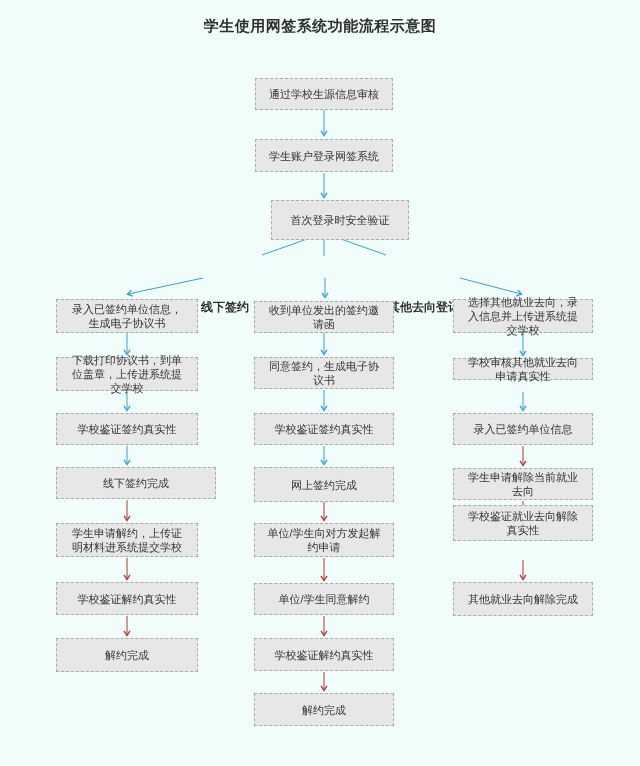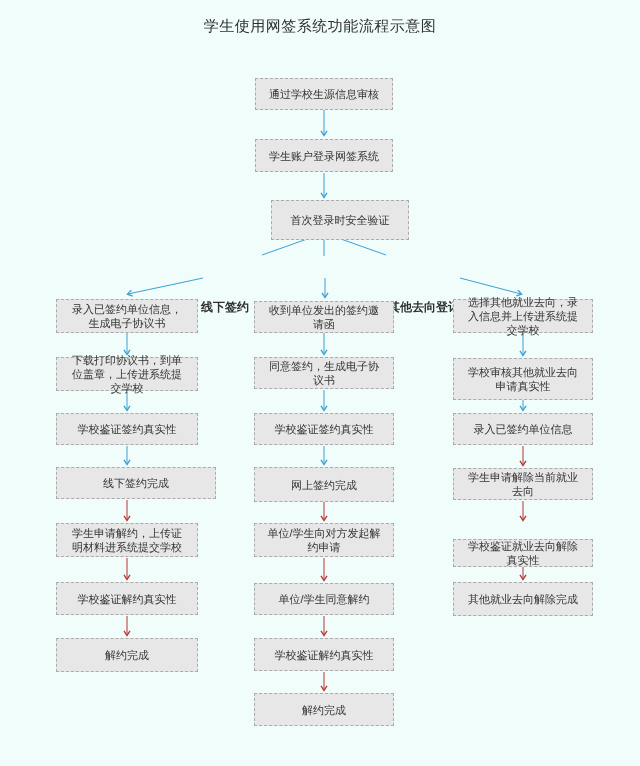--- a/index.html
+++ b/index.html
@@ -11,21 +11,21 @@
     --text:#333333;
   }
   html,body{margin:0;padding:0;}
   body{background:#fff;font-family:"Liberation Sans",sans-serif;}
   .stage{
     position:relative;width:640px;height:766px;background:var(--page-bg);
     overflow:hidden;
   }
   .title{
     position:absolute;left:0;top:17px;width:640px;text-align:center;
-    font-size:15px;font-weight:normal;color:#2f2f2f;letter-spacing:0.5px;
+    font-size:15px;font-weight:bold;color:#2f2f2f;letter-spacing:0.5px;
   }
   .fbox{
     position:absolute;box-sizing:border-box;
     background:var(--box-bg);border:1px dashed var(--box-border);
     color:var(--text);font-size:11px;line-height:14px;
     display:flex;align-items:center;justify-content:center;
     text-align:center;padding:1px 10px;
   }
   .blabel{
     position:absolute;font-size:12px;font-weight:bold;color:#2f2f2f;
@@ -113,19 +113,19 @@
   <div class="fbox" style="left:254px;top:301px;width:140px;height:32px">收到单位发出的签约邀请函</div>
   <div class="fbox" style="left:254px;top:357px;width:140px;height:32px">同意签约，生成电子协议书</div>
   <div class="fbox" style="left:254px;top:413px;width:140px;height:32px">学校鉴证签约真实性</div>
   <div class="fbox" style="left:254px;top:467px;width:140px;height:35px">网上签约完成</div>
   <div class="fbox" style="left:254px;top:523px;width:140px;height:34px">单位/学生向对方发起解约申请</div>
   <div class="fbox" style="left:254px;top:583px;width:140px;height:32px">单位/学生同意解约</div>
   <div class="fbox" style="left:254px;top:638px;width:140px;height:33px">学校鉴证解约真实性</div>
   <div class="fbox" style="left:254px;top:693px;width:140px;height:33px">解约完成</div>
 
   <div class="fbox" style="left:453px;top:299px;width:140px;height:34px">选择其他就业去向，录入信息并上传进系统提交学校</div>
-  <div class="fbox" style="left:453px;top:358px;width:140px;height:42px">学校审核其他就业去向申请真实性</div>
+  <div class="fbox" style="left:453px;top:358px;width:140px;height:22px">学校审核其他就业去向申请真实性</div>
   <div class="fbox" style="left:453px;top:413px;width:140px;height:32px">录入已签约单位信息</div>
   <div class="fbox" style="left:453px;top:468px;width:140px;height:32px">学生申请解除当前就业去向</div>
-  <div class="fbox" style="left:453px;top:539px;width:140px;height:28px">学校鉴证就业去向解除真实性</div>
+  <div class="fbox" style="left:453px;top:505px;width:140px;height:36px">学校鉴证就业去向解除真实性</div>
   <div class="fbox" style="left:453px;top:582px;width:140px;height:34px">其他就业去向解除完成</div>
 
 </div>
 
 </body></html>

